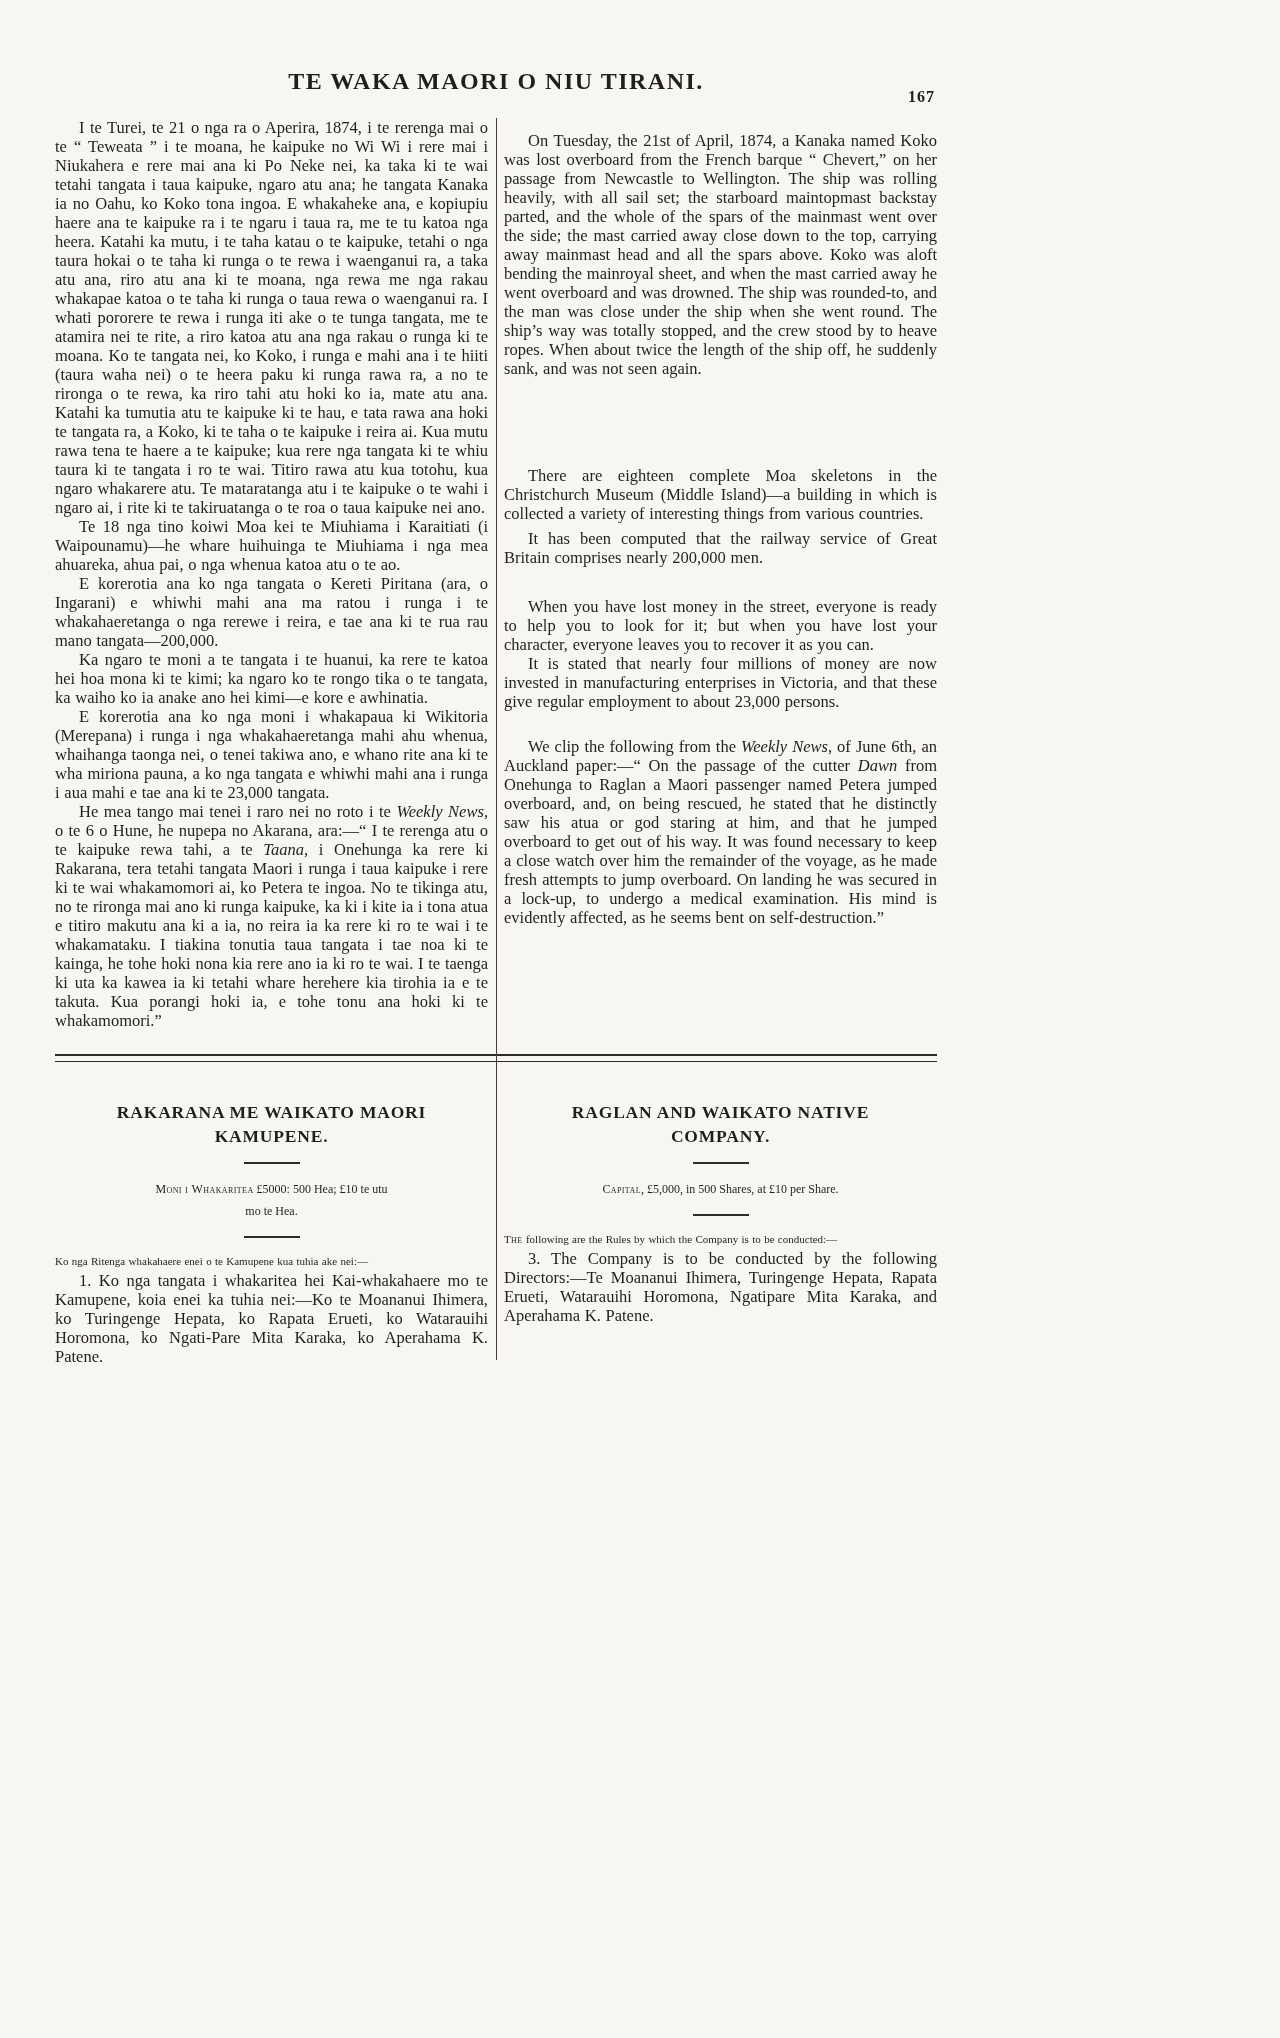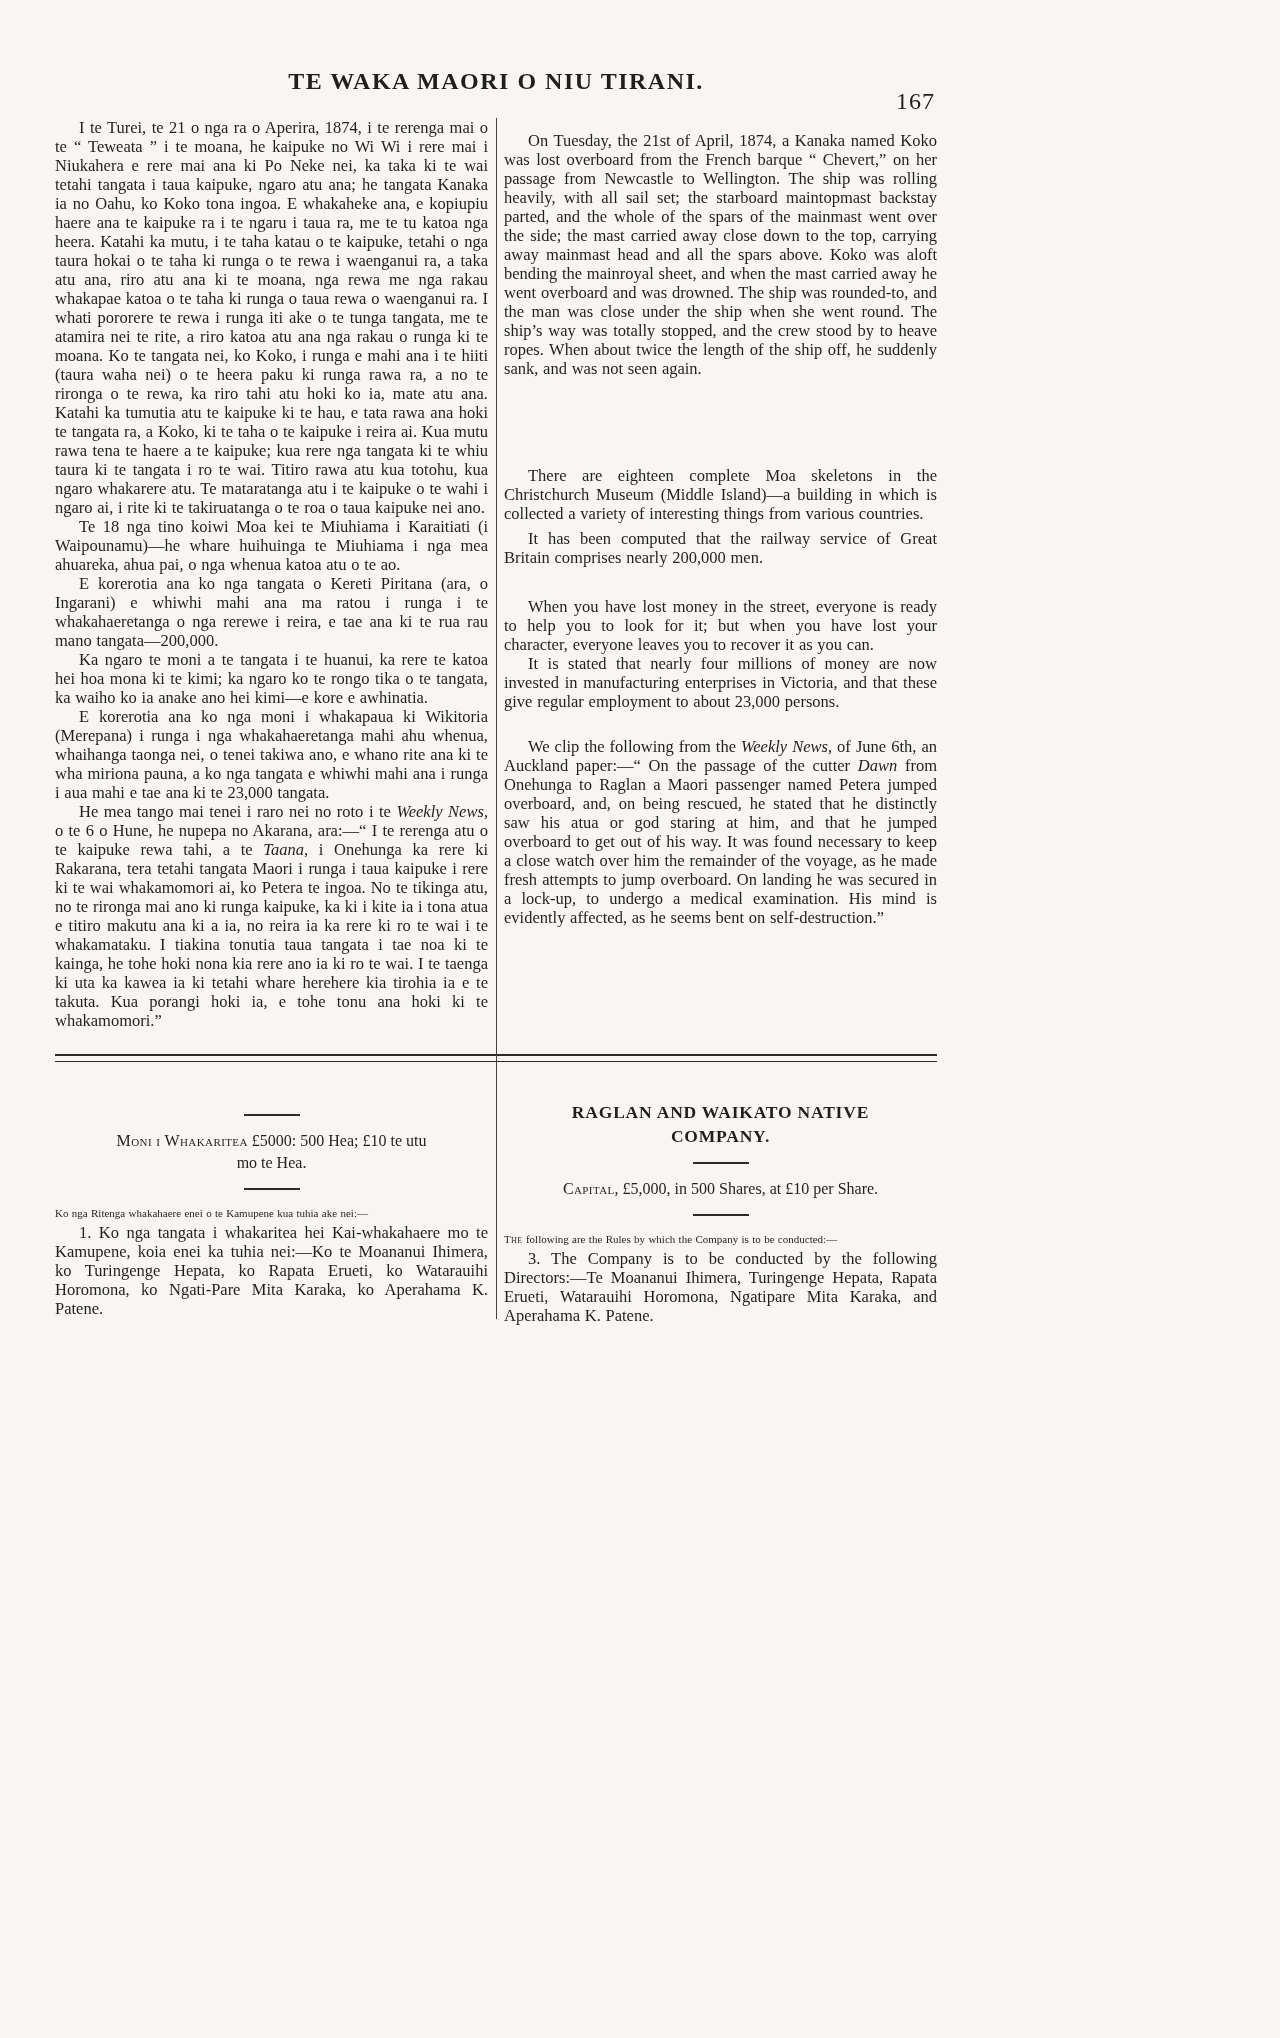--- a/index.html
+++ b/index.html
@@ -23,22 +23,22 @@
     text-align: center;
     font-weight: bold;
     font-size: 24px;
     letter-spacing: 1.5px;
     white-space: nowrap;
   }
   .page-number {
     position: absolute;
     right: 2px;
     top: 20px;
-    font-size: 24px;
-    font-weight: normal;
+    font-size: 16px;
+    font-weight: bold;
     letter-spacing: 1px;
   }
   .content { position: relative; }
   .divider {
     position: absolute;
     left: 441px;
     top: 0;
     bottom: 6px;
     width: 1px;
     background: #43403b;
@@ -83,21 +83,21 @@
   .section-heading .hl { display: block; }
   .short-rule {
     width: 56px;
     border-top: 2px solid #2d2b27;
     margin: 14px auto 14px auto;
     height: 0;
   }
   .capital-block {
     margin: 0;
     text-align: center;
-    font-size: 16px;
+    font-size: 12px;
     line-height: 22px;
   }
   .capital-block .line { display: block; }
   .rules-intro {
     margin: 6px 4px 0 0;
     font-size: 11px;
     line-height: 19px;
     text-align: justify;
     text-indent: 0;
     word-spacing: 0.6px;
@@ -144,20 +144,24 @@
         <p class="para p6"><span>We clip the following from the </span><span class="it">Weekly News</span><span>, of June 6th, an Auckland paper:—“ On the passage of the cutter </span><span class="it">Dawn</span><span> from Onehunga to Raglan a Maori passenger named Petera jumped overboard, and, on being rescued, he stated that he distinctly saw his atua or god staring at him, and that he jumped overboard to get out of his way. It was found necessary to keep a close watch over him the remainder of the voyage, as he made fresh attempts to jump overboard. On landing he was secured in a lock-up, to undergo a medical examination. His mind is evidently affected, as he seems bent on self-destruction.”</span></p>
       </div>
 
     </section>
 
     <div class="double-rule"></div>
 
     <section class="columns company">
 
       <div class="col col-mi">
+        <h2 class="section-heading">
+            <span class="hl">RAKARANA ME WAIKATO MAORI</span>
+            <span class="hl">KAMUPENE.</span>
+          </h2>
         <div class="short-rule"></div>
         <p class="capital-block">
             <span class="line"><span class="sc">Moni i Whakaritea</span><span> £5000: 500 Hea; £10 te utu</span></span>
             <span class="line">mo te Hea.</span>
           </p>
         <div class="short-rule"></div>
         <p class="rules-intro">Ko nga Ritenga whakahaere enei o te Kamupene kua tuhia ake nei:—</p>
         <p class="rule-item">1. Ko nga tangata i whakaritea hei Kai-whakahaere mo te Kamupene, koia enei ka tuhia nei:—Ko te Moananui Ihimera, ko Turingenge Hepata, ko Rapata Erueti, ko Watarauihi Horomona, ko Ngati-Pare Mita Karaka, ko Aperahama K. Patene.</p>
       </div>
 

